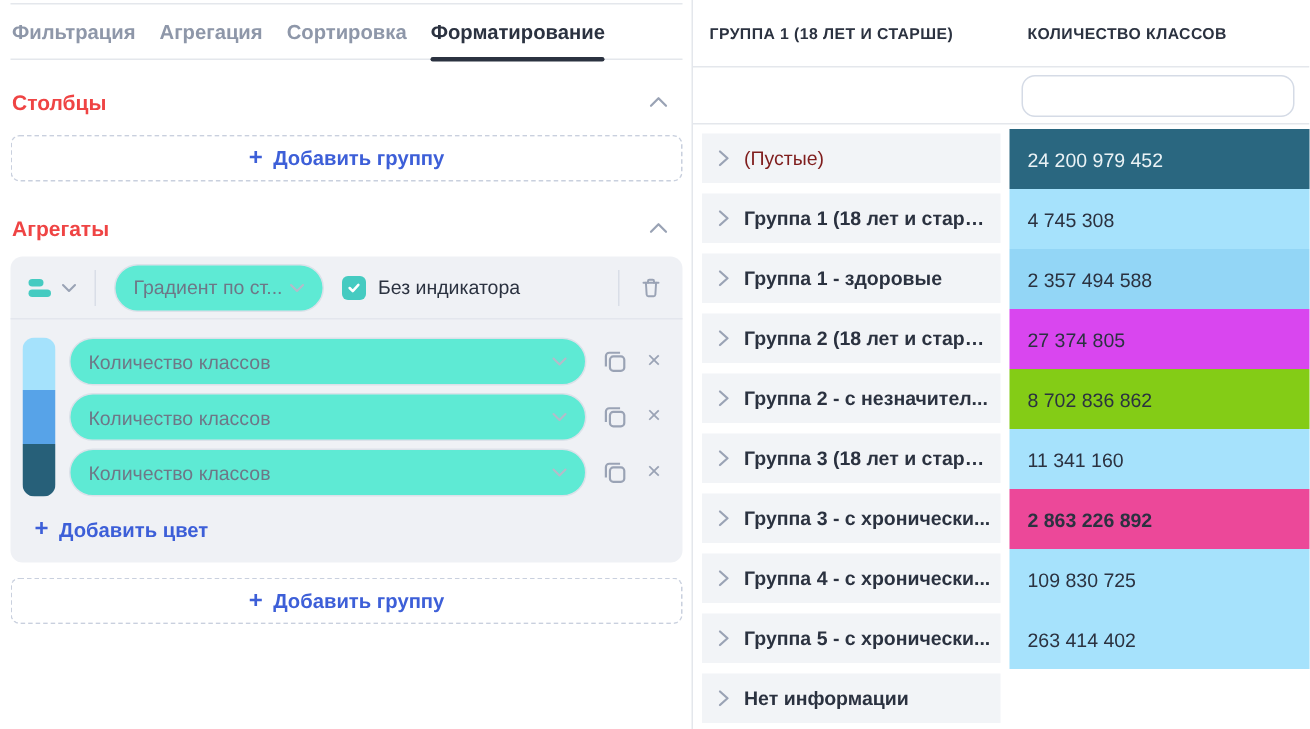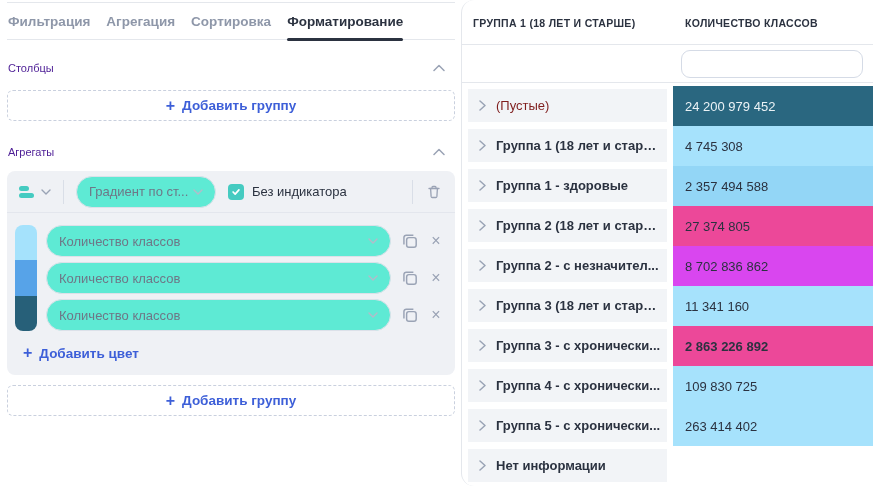--- a/index.html
+++ b/index.html
@@ -8,21 +8,21 @@
     font-family: "Liberation Sans", sans-serif;
     background:#ffffff; color:#2B3240; overflow:hidden; position:relative;
   }
   
   .left-panel { position:absolute; left:0; top:0; width:461px; height:486px; background:#fff; padding:2px 6px 0 7px; }
   .tabs { display:flex; gap:16px; align-items:center; height:38px; border-top:1px solid #E4E7EC; border-bottom:1px solid #E4E7EC; padding:0 1px; }
   .tab { position:relative; font-size:13.5px; font-weight:700; color:#8E97A9; height:100%; display:inline-flex; align-items:center; cursor:pointer; white-space:nowrap; }
   .tab.active { color:#2B3240; }
   .tab.active::after { content:""; position:absolute; left:0; right:0; bottom:-2px; height:3px; background:#2B3240; border-radius:2px; }
   .section-head { display:flex; align-items:center; justify-content:space-between; margin:15px 2px 0 1px; height:26px; }
-  .section-title { font-size:11px; font-weight:400; color:#4c1d95; }
+  .section-title { font-size:14px; font-weight:700; color:#ef4444; }
   .chev-up { width:12px; height:8px; margin-right:8px; }
   .dashed-btn { margin-top:9px; width:100%; height:31px; border:1px dashed #C9D0DE; border-radius:6px; background:#fff; display:flex; align-items:center; justify-content:center; gap:7px; color:#3D5FD8; font-size:13.5px; font-weight:600; cursor:pointer; }
   .plus-glyph { font-size:16px; font-weight:600; line-height:1; }
   
   .agg-card { margin-top:6px; background:#EFF1F5; border-radius:8px; padding-bottom:12px; }
   .agg-head { height:42px; display:flex; align-items:center; padding:0 12px; border-bottom:1px solid #E3E6ED; }
   .ms-icon { display:flex; flex-direction:column; gap:2px; width:16px; }
   .ms-bar1 { width:10px; height:5px; border-radius:2.5px; background:#45CBC1; }
   .ms-bar2 { width:15px; height:5px; border-radius:2.5px; background:#45CBC1; }
   .chev-down { width:10px; height:6px; }
@@ -39,21 +39,21 @@
   .agg-body { display:flex; padding:12px 12px 0 8px; gap:9px; }
   .swatch-col { width:22px; height:106px; display:flex; flex-direction:column; border-radius:8px; overflow:hidden; }
   .swatch { flex:1; }
   .field-rows { flex:1; display:flex; flex-direction:column; gap:5px; }
   .field-row { display:flex; align-items:center; gap:10px; height:32px; }
   .field-select { flex:1; }
   .copy-btn { width:18px; height:18px; cursor:pointer; }
   .x-btn { color:#9AA3B5; font-size:16px; line-height:1; cursor:pointer; width:14px; text-align:center; }
   .add-color { display:flex; align-items:center; gap:7px; color:#3D5FD8; font-size:13.5px; font-weight:600; margin:14px 0 2px 16px; cursor:pointer; }
   
-  .table-panel { position:absolute; left:461px; top:0; width:412px; height:486px; border-left:1px solid #E4E7EC; background:#fff;border-radius:13px; }
+  .table-panel { position:absolute; left:461px; top:0; width:412px; height:486px; border-left:1px solid #E4E7EC; background:#fff; }
   .thead { height:45px; border-bottom:1px solid #E4E7EC; position:relative; }
   .th { position:absolute; top:0; height:45px; display:flex; align-items:center; font-size:10.5px; font-weight:700; letter-spacing:0.3px; color:#2B3240; white-space:nowrap; }
   .th1 { left:11px; } .th2 { left:223px; }
   .filter-row { height:38px; border-bottom:1px solid #E4E7EC; position:relative; }
   .filter-box { position:absolute; left:219px; top:5px; width:182px; height:28px; border:1px solid #D5DBE6; border-radius:9px; background:#fff; display:flex; align-items:center; padding:0 10px; gap:6px; }
   .filter-box input { border:none; outline:none; flex:1; font-size:12px; font-family:inherit; color:#2B3240; background:transparent; }
   .rows { margin-top:3px; }
   .trow { position:relative; height:40px; }
   .tlabel { position:absolute; left:6px; top:3px; width:199px; height:33px; background:#F2F4F7; display:flex; align-items:center; padding-left:11px; gap:10px; cursor:pointer; }
   .chev-right { width:7px; height:11px; flex:none; }
@@ -228,30 +228,30 @@
       </div>
       <div class="tval" style="background-color: rgb(147, 214, 246); color: rgb(43, 50, 64);">2 357 494 588</div>
     </div>
     <div class="trow">
       <div class="tlabel">
         <svg class="chev-right" viewBox="0 0 7 11" fill="none">
             <path d="M1 1L6 5.5L1 10" stroke="#9AA3B5" stroke-width="1.5" stroke-linecap="round" stroke-linejoin="round"></path>
           </svg>
         <span class="rlabel">Группа 2 (18 лет и старше)</span>
       </div>
-      <div class="tval" style="background-color: #ec4899; color: rgb(43, 50, 64); text-align: center;">27 374 805</div>
+      <div class="tval" style="background-color: #d946ef; color: rgb(43, 50, 64); text-align: center;">27 374 805</div>
     </div>
     <div class="trow">
       <div class="tlabel">
         <svg class="chev-right" viewBox="0 0 7 11" fill="none">
             <path d="M1 1L6 5.5L1 10" stroke="#9AA3B5" stroke-width="1.5" stroke-linecap="round" stroke-linejoin="round"></path>
           </svg>
         <span class="rlabel">Группа 2 - с незначител...</span>
       </div>
-      <div class="tval" style="background-color: #d946ef; color: rgb(43, 50, 64);">8 702 836 862</div>
+      <div class="tval" style="background-color: #84cc16; color: rgb(43, 50, 64);">8 702 836 862</div>
     </div>
     <div class="trow">
       <div class="tlabel">
         <svg class="chev-right" viewBox="0 0 7 11" fill="none">
             <path d="M1 1L6 5.5L1 10" stroke="#9AA3B5" stroke-width="1.5" stroke-linecap="round" stroke-linejoin="round"></path>
           </svg>
         <span class="rlabel">Группа 3 (18 лет и старше)</span>
       </div>
       <div class="tval" style="background-color: rgb(166, 226, 252); color: rgb(43, 50, 64);">11 341 160</div>
     </div>

